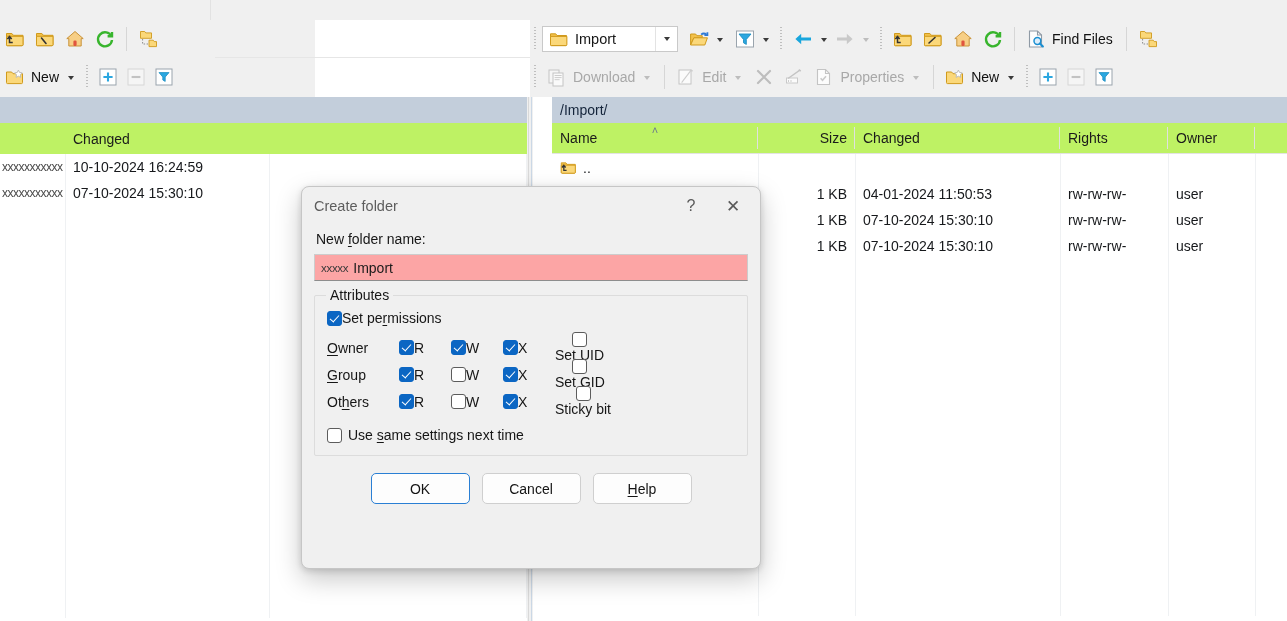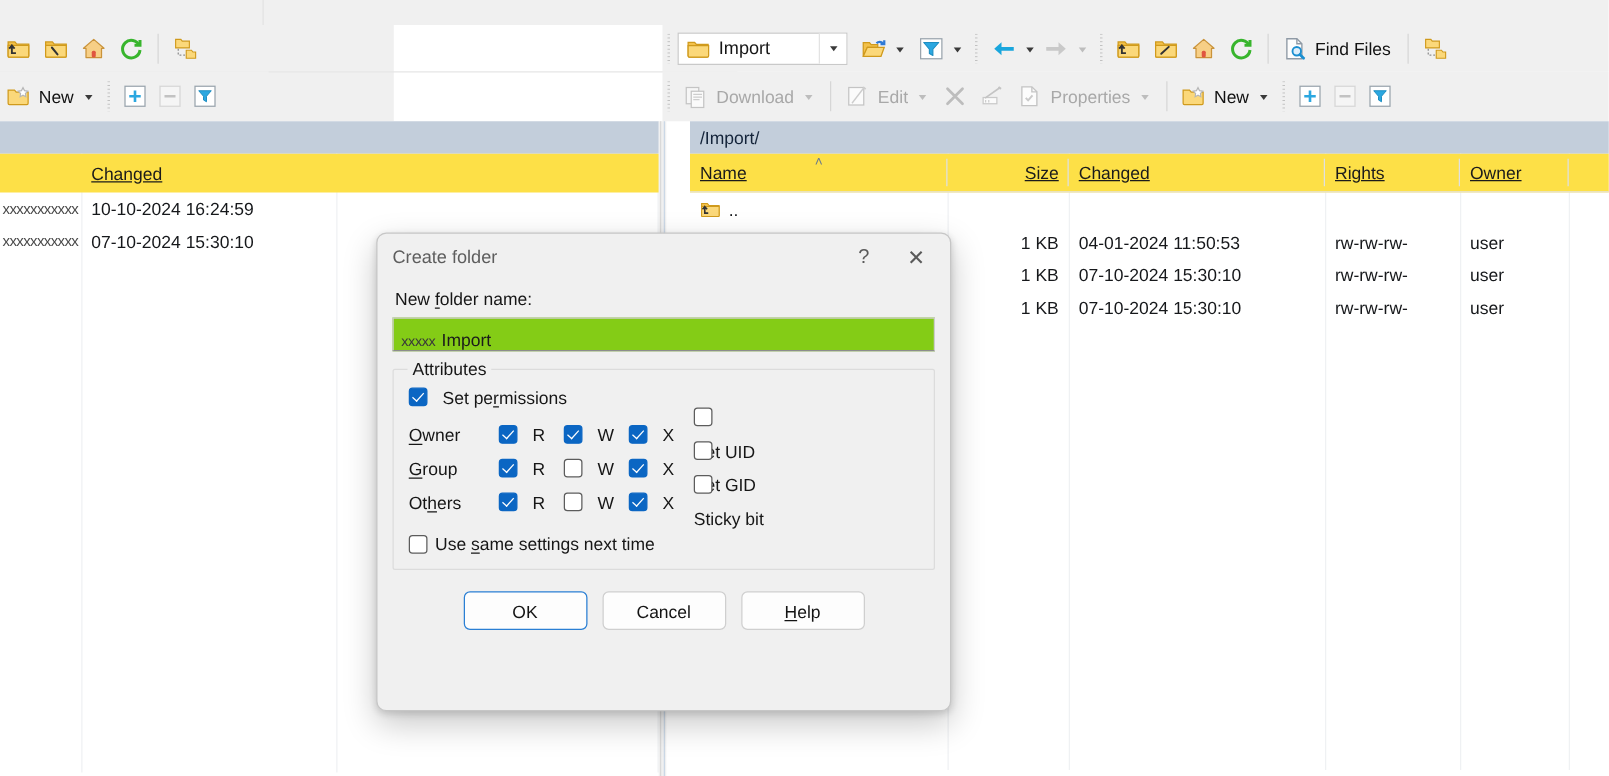--- a/index.html
+++ b/index.html
@@ -64,21 +64,21 @@
   .panel { position:absolute; top:97px; background:#fff; }
   .panel-left  { left:0;   width:527px; height:524px; }
   .panel-right { left:552px; width:754px; height:524px; }
 
   .pathbar {
     height:26px; background:#c3cedb; display:flex; align-items:center;
     padding:0 0 0 8px; font-size:14px; color:#14243a;
   }
   .pathbar-left { height:26px; background:#c3cedb; }
 
-  .grid-head { display:flex; height:31px; background:#fde047; border-bottom:1px solid #e3e3e3; position:relative;text-decoration:underline; }
+  .grid-head { display:flex; height:31px; background:#bef264; border-bottom:1px solid #e3e3e3; position:relative; }
   .hcell { position:relative; display:flex; align-items:center; font-size:14px; color:#1b1b1b; padding:0 8px; }
   .hcell .sep { position:absolute; right:0; top:4px; bottom:4px; width:1px; background:#e0e0e0; }
   .hcell.num { justify-content:flex-end; }
   .sortmark { position:absolute; left:50%; top:2px; transform:translateX(-50%); color:#6b7a8c; font-size:11px; line-height:11px; }
 
   .row { display:flex; height:26px; align-items:center; font-size:14px; color:#16181b; }
   .cell { padding:0 8px; display:flex; align-items:center; overflow:hidden; white-space:nowrap; }
   .cell.num { justify-content:flex-end; }
   .redact { color:#4a4a4a; letter-spacing:-0.5px; font-size:12px; }
 
@@ -93,31 +93,31 @@
   }
   .dlg-title { height:38px; display:flex; align-items:center; padding:0 6px 0 12px; }
   .dlg-title .t { flex:1; font-size:14.5px; color:#5d5d5d; }
   .dlg-btn { width:42px; height:30px; display:flex; align-items:center; justify-content:center;
              color:#5a5a5a; font-size:16px; border-radius:3px; }
   .dlg-btn.x { font-size:17px; font-weight:300; }
 
   .dlg-body { padding:0 12px; }
   .flabel { font-size:14px; color:#161616; margin:6px 0 7px 2px; }
   .finput {
-    height:27px; background:#84cc16; border:1px solid #cccccc; border-bottom-color:#8d8d8d;
-    display:flex; align-items:flex-end; padding:0 6px; font-size:14px;
+    height:27px; background:#fca5a5; border:1px solid #cccccc; border-bottom-color:#8d8d8d;
+    display:flex; align-items:center; padding:0 6px; font-size:14px;
   }
   .finput .ghost { color:#3a3a3a; font-size:11.5px; letter-spacing:-0.3px; margin-right:5px; }
 
   .group { position:relative; margin-top:14px; border:1px solid #dcdcdc; border-radius:2px; padding:14px 12px 12px 12px; }
   .group > .gtitle { position:absolute; top:-9px; left:11px; background:#f0f0f0; padding:0 4px; font-size:14px; color:#161616; }
 
   .permrow { display:flex; align-items:center; height:27px; }
   .permrow .who { width:72px; font-size:14px; color:#161616; }
-  .chk { display:flex; gap:12px; }
+  .chk { display:flex; align-items:center; gap:0; }
   .chk + .chk { margin-left:0; }
   .cbox { width:15px; height:15px; border-radius:3px; flex:none; position:relative; }
   .cbox.on  { background:#0b66c3; border:1px solid #0b66c3; }
   .cbox.off { background:#fff; border:1.4px solid #5c5c5c; }
   .cbox.on::after{
     content:""; position:absolute; left:4px; top:1px; width:4px; height:8px;
     border:solid #fff; border-width:0 1.8px 1.8px 0; transform:rotate(42deg);
   }
   .clab { font-size:14px; color:#161616; }
   .rwx { width:52px; }

